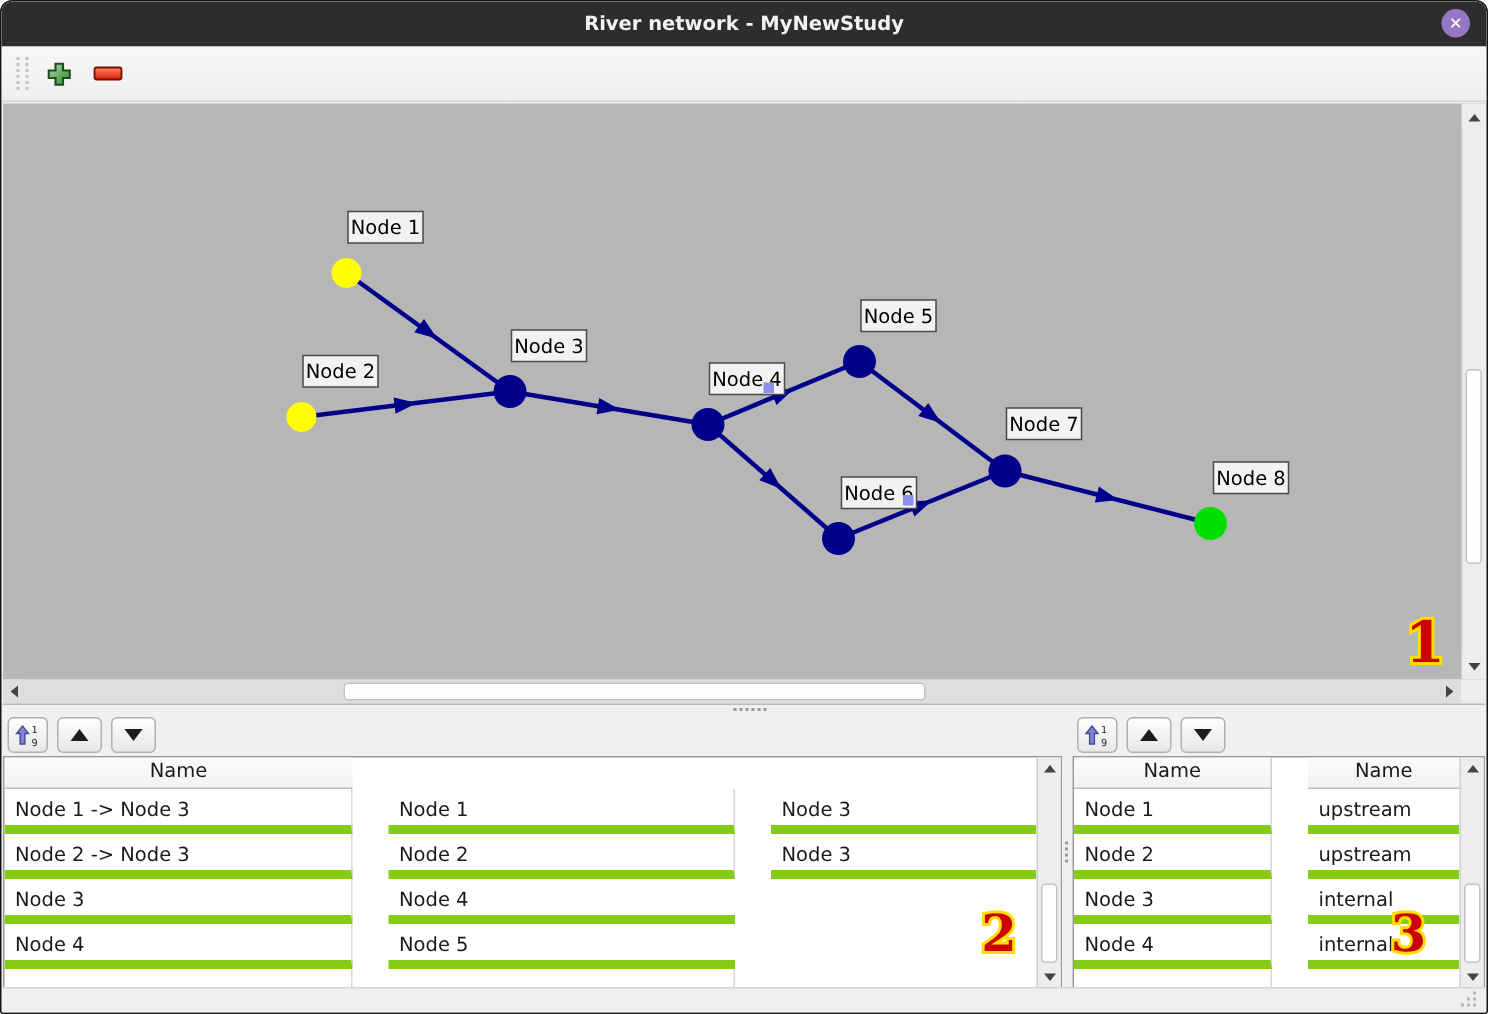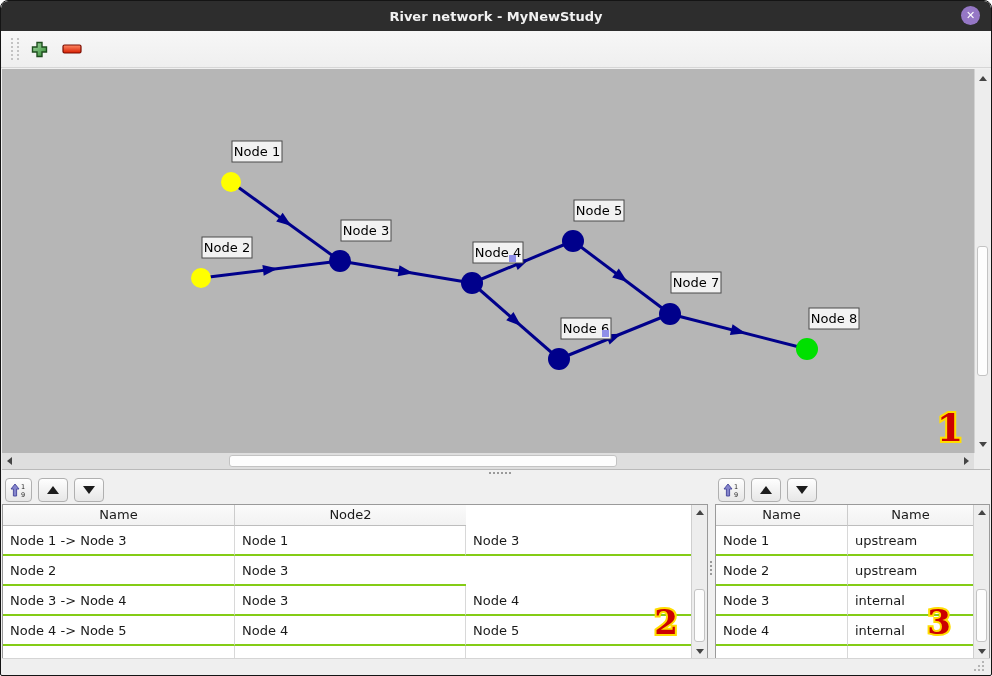--- a/index.html
+++ b/index.html
@@ -58,27 +58,27 @@
   .panel-toolbar { position:absolute; top:3px; left:3px; height:25px; display:flex; gap:6px; }
   .pbtn { height:24px; background:linear-gradient(#fefefe,#e7e7e7); border:1px solid #b0b0b0; border-radius:4px;
           display:flex; align-items:center; justify-content:center; cursor:pointer; }
   .pbtn.sort { width:27px; }
   .pbtn.move { width:30px; }
   .btri-up   { width:0; height:0; border-left:6px solid transparent; border-right:6px solid transparent; border-bottom:8px solid #1c1c1c; }
   .btri-down { width:0; height:0; border-left:6px solid transparent; border-right:6px solid transparent; border-top:8px solid #1c1c1c; }
 
   .tablebox { position:absolute; top:29px; left:0; right:0; bottom:0; background:#ffffff; border:1px solid #9a9a9a; }
   .tbl { position:absolute; top:0; left:0; right:16px; bottom:0; overflow:hidden; }
-  .grid-row { display:grid; }
+  .grid-row { display:grid;gap:24px; }
   .left-cols  { grid-template-columns:232px 231px 1fr; }
   .right-cols { grid-template-columns:132px 1fr; }
   .th { height:21px; line-height:20px; text-align:center; background:linear-gradient(#fbfbfb,#f2f2f2);
         border-bottom:1px solid #bdbdbd; border-right:1px solid #cccccc; cursor:pointer; }
   .th:last-child { border-right:none; }
-  .td { height:30px; line-height:29px; padding-left:7px; border-bottom:2px solid #84cc16; border-right:1px solid #d8d8d8;
+  .td { height:30px; line-height:29px; padding-left:7px; border-bottom:6px solid #84cc16; border-right:1px solid #d8d8d8;
         white-space:nowrap; overflow:hidden; }
   .td:last-child { border-right:none; }
   .grid-row.partial .td { height:13px; border-bottom:none; }
   .tvscroll { position:absolute; top:0; right:0; bottom:0; width:16px; background:#ededed; border-left:1px solid #cfcfcf; }
 
   
   .statusbar { position:absolute; bottom:0; left:1px; right:1px; height:17px; background:#efefef; border-top:1px solid #d5d5d5; }
   .resize-grip { position:absolute; right:6px; bottom:4px; width:2px; height:2px; background:#b5b5b5;
                  box-shadow:-4px 0 #b5b5b5,-8px 0 #b5b5b5,0 -4px #b5b5b5,-4px -4px #b5b5b5,0 -8px #b5b5b5; cursor:nwse-resize; }
 
@@ -230,38 +230,36 @@
             <div class="btri-up"></div>
           </div>
         <div class="pbtn move">
             <div class="btri-down"></div>
           </div>
       </div>
       <div class="tablebox">
         <div class="tbl">
           <div class="grid-row left-cols">
             <div class="th">Name</div>
-            <div class="th">Node2</div>
           </div>
           <div class="grid-row left-cols">
             <div class="td">Node 1 -&gt; Node 3</div>
             <div class="td">Node 1</div>
             <div class="td">Node 3</div>
           </div>
           <div class="grid-row left-cols">
+            <div class="td">Node 2 -&gt; Node 3</div>
             <div class="td">Node 2</div>
             <div class="td">Node 3</div>
           </div>
           <div class="grid-row left-cols">
-            <div class="td">Node 3 -&gt; Node 4</div>
             <div class="td">Node 3</div>
             <div class="td">Node 4</div>
           </div>
           <div class="grid-row left-cols">
-            <div class="td">Node 4 -&gt; Node 5</div>
             <div class="td">Node 4</div>
             <div class="td">Node 5</div>
           </div>
           <div class="grid-row left-cols partial">
             <div class="td"></div>
               <div class="td"></div>
               <div class="td"></div>
           </div>
         </div>
         <div class="tvscroll">

